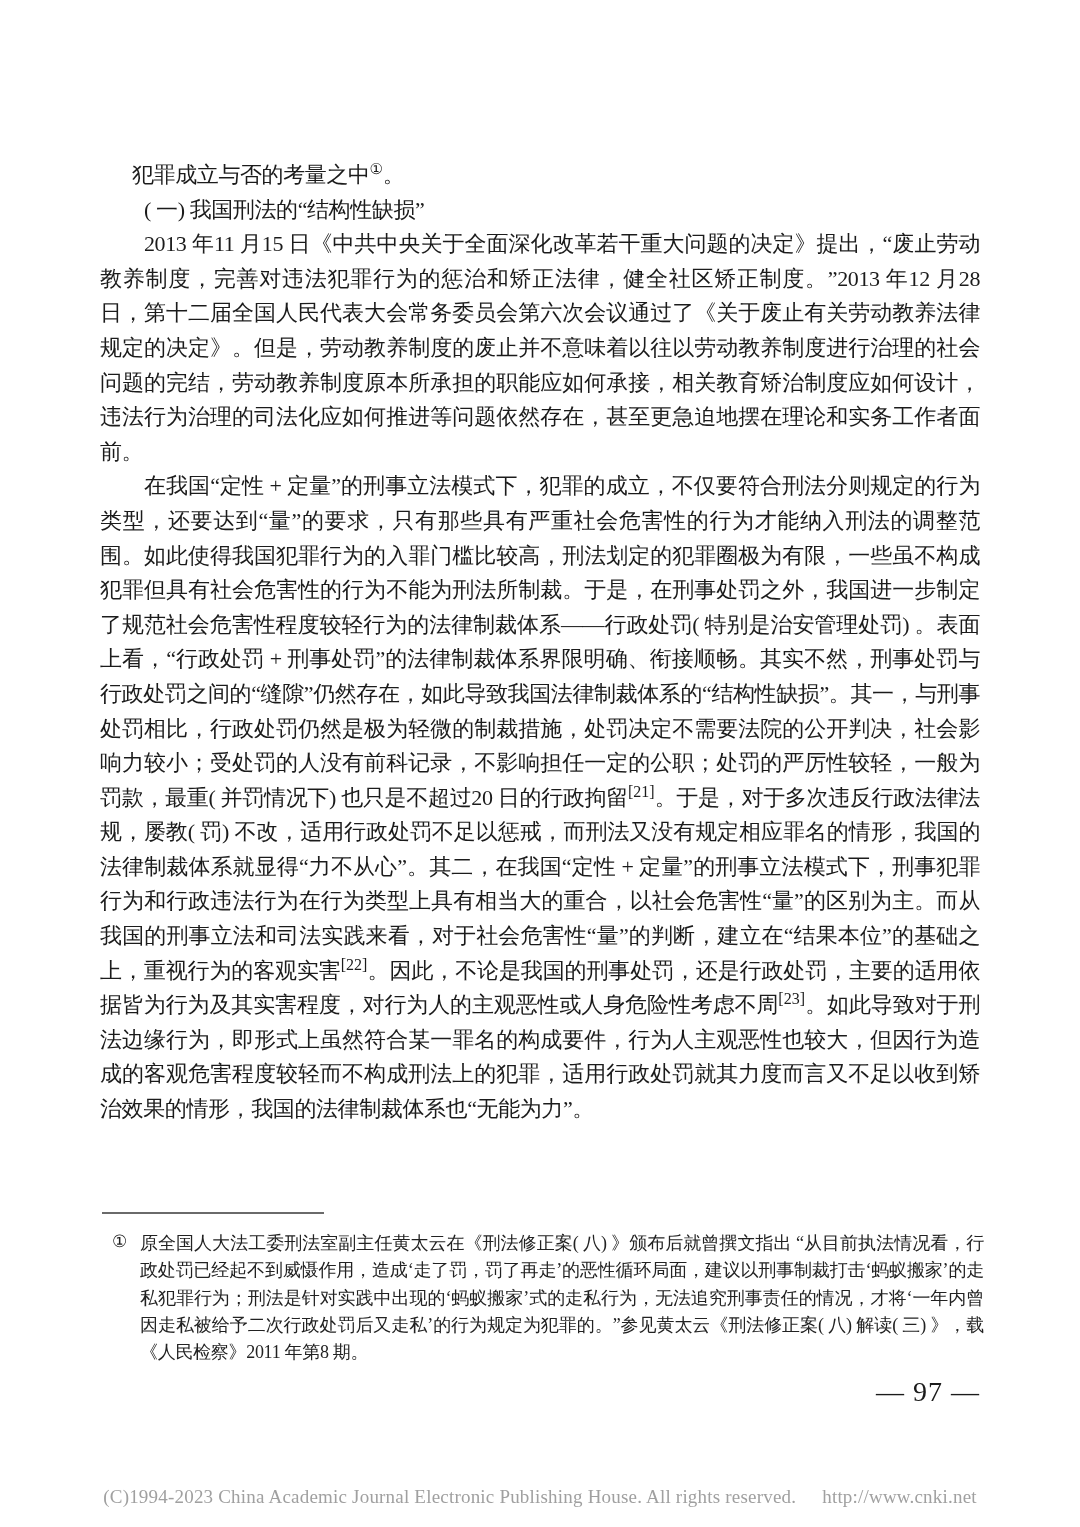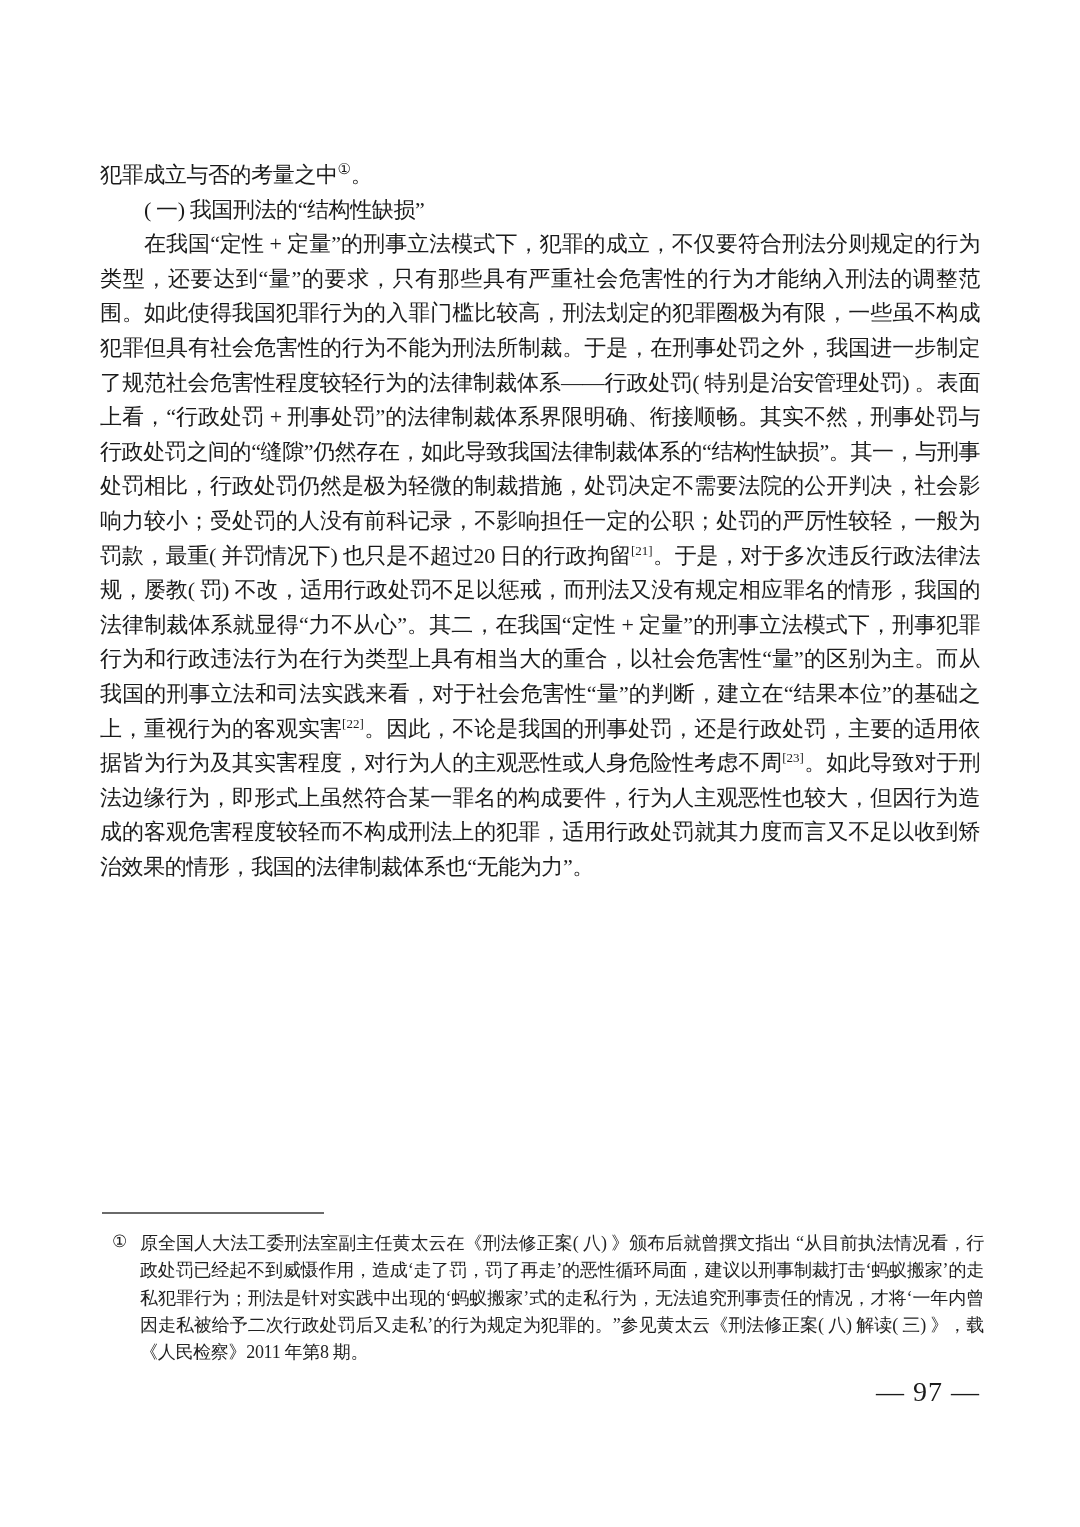--- a/index.html
+++ b/index.html
@@ -8,22 +8,22 @@
     background:#ffffff; overflow:hidden;
     font-family:"Liberation Serif", serif; color:#1a1a1a;
   }
   .body-text { position:absolute; left:100px; top:158px; width:880px; }
   p.para {
     margin:0; font-size:22px; line-height:34.6px;
     text-align:justify; text-justify:inter-ideograph;
     letter-spacing:-0.4px; color:#1b1b1b;
   }
   p.indent { text-indent:2em; }
-  p.noindent { text-indent:0; }
-  sup.ref { font-size:13px; vertical-align:super; line-height:0; letter-spacing:0; }
+  p.noindent { text-indent:0;margin-left:32px; }
+  sup.ref { font-size:16px; vertical-align:super; line-height:0; letter-spacing:0; }
   sup.circ { font-size:15px; vertical-align:super; line-height:0; }
   .footnote-sep {
     position:absolute; left:102px; top:1212px; width:222px; height:0;
     border-top:2px solid #6a6a6a;
   }
   .footnote { position:absolute; left:100px; top:1230px; width:884px; }
   .fn-marker { position:absolute; left:12px; top:1px; font-size:17px; color:#222; }
   p.fn-text {
     margin:0; padding-left:40px; font-size:18px; line-height:27.3px;
     text-align:justify; text-justify:inter-ideograph; letter-spacing:-0.3px; color:#222;
@@ -40,26 +40,30 @@
   .footer .gap { display:inline-block; width:26px; }
 </style>
 </head>
 <body>
 
 <div class="page">
 
   <main class="body-text">
     <p class="para noindent">犯罪成立与否的考量之中<sup class="circ">①</sup>。</p>
     <p class="para indent">( 一) 我国刑法的“结构性缺损”</p>
+    <p class="para indent">2013 年11 月15 日《中共中央关于全面深化改革若干重大问题的决定》提出，“废止劳动教养制度，完善对违法犯罪行为的惩治和矫正法律，健全社区矫正制度。”2013 年12 月28 日，第十二届全国人民代表大会常务委员会第六次会议通过了《关于废止有关劳动教养法律规定的决定》。但是，劳动教养制度的废止并不意味着以往以劳动教养制度进行治理的社会问题的完结，劳动教养制度原本所承担的职能应如何承接，相关教育矫治制度应如何设计，违法行为治理的司法化应如何推进等问题依然存在，甚至更急迫地摆在理论和实务工作者面前。</p>
     <p class="para indent">在我国“定性 + 定量”的刑事立法模式下，犯罪的成立，不仅要符合刑法分则规定的行为类型，还要达到“量”的要求，只有那些具有严重社会危害性的行为才能纳入刑法的调整范围。如此使得我国犯罪行为的入罪门槛比较高，刑法划定的犯罪圈极为有限，一些虽不构成犯罪但具有社会危害性的行为不能为刑法所制裁。于是，在刑事处罚之外，我国进一步制定了规范社会危害性程度较轻行为的法律制裁体系——行政处罚( 特别是治安管理处罚) 。表面上看，“行政处罚 + 刑事处罚”的法律制裁体系界限明确、衔接顺畅。其实不然，刑事处罚与行政处罚之间的“缝隙”仍然存在，如此导致我国法律制裁体系的“结构性缺损”。其一，与刑事处罚相比，行政处罚仍然是极为轻微的制裁措施，处罚决定不需要法院的公开判决，社会影响力较小；受处罚的人没有前科记录，不影响担任一定的公职；处罚的严厉性较轻，一般为罚款，最重( 并罚情况下) 也只是不超过20 日的行政拘留<sup class="ref">[21]</sup>。于是，对于多次违反行政法律法规，屡教( 罚) 不改，适用行政处罚不足以惩戒，而刑法又没有规定相应罪名的情形，我国的法律制裁体系就显得“力不从心”。其二，在我国“定性 + 定量”的刑事立法模式下，刑事犯罪行为和行政违法行为在行为类型上具有相当大的重合，以社会危害性“量”的区别为主。而从我国的刑事立法和司法实践来看，对于社会危害性“量”的判断，建立在“结果本位”的基础之上，重视行为的客观实害<sup class="ref">[22]</sup>。因此，不论是我国的刑事处罚，还是行政处罚，主要的适用依据皆为行为及其实害程度，对行为人的主观恶性或人身危险性考虑不周<sup class="ref">[23]</sup>。如此导致对于刑法边缘行为，即形式上虽然符合某一罪名的构成要件，行为人主观恶性也较大，但因行为造成的客观危害程度较轻而不构成刑法上的犯罪，适用行政处罚就其力度而言又不足以收到矫治效果的情形，我国的法律制裁体系也“无能为力”。</p>
   </main>
 
   <div class="footnote-sep"></div>
 
   <div class="footnote">
     <span class="fn-marker">①</span>
     <p class="fn-text">原全国人大法工委刑法室副主任黄太云在《刑法修正案( 八) 》颁布后就曾撰文指出 “从目前执法情况看，行政处罚已经起不到威慑作用，造成‘走了罚，罚了再走’的恶性循环局面，建议以刑事制裁打击‘蚂蚁搬家’的走私犯罪行为；刑法是针对实践中出现的‘蚂蚁搬家’式的走私行为，无法追究刑事责任的情况，才将‘一年内曾因走私被给予二次行政处罚后又走私’的行为规定为犯罪的。”参见黄太云《刑法修正案( 八) 解读( 三) 》，载《人民检察》2011 年第8 期。</p>
   </div>
 
   <div class="page-number">— 97 —</div>
 
+  <div class="footer">
+    <span>(C)1994-2023 China Academic Journal Electronic Publishing House. All rights reserved.</span><span class="gap"></span><span>http://www.cnki.net</span>
+  </div>
 
 </div>
 
 </body></html>

